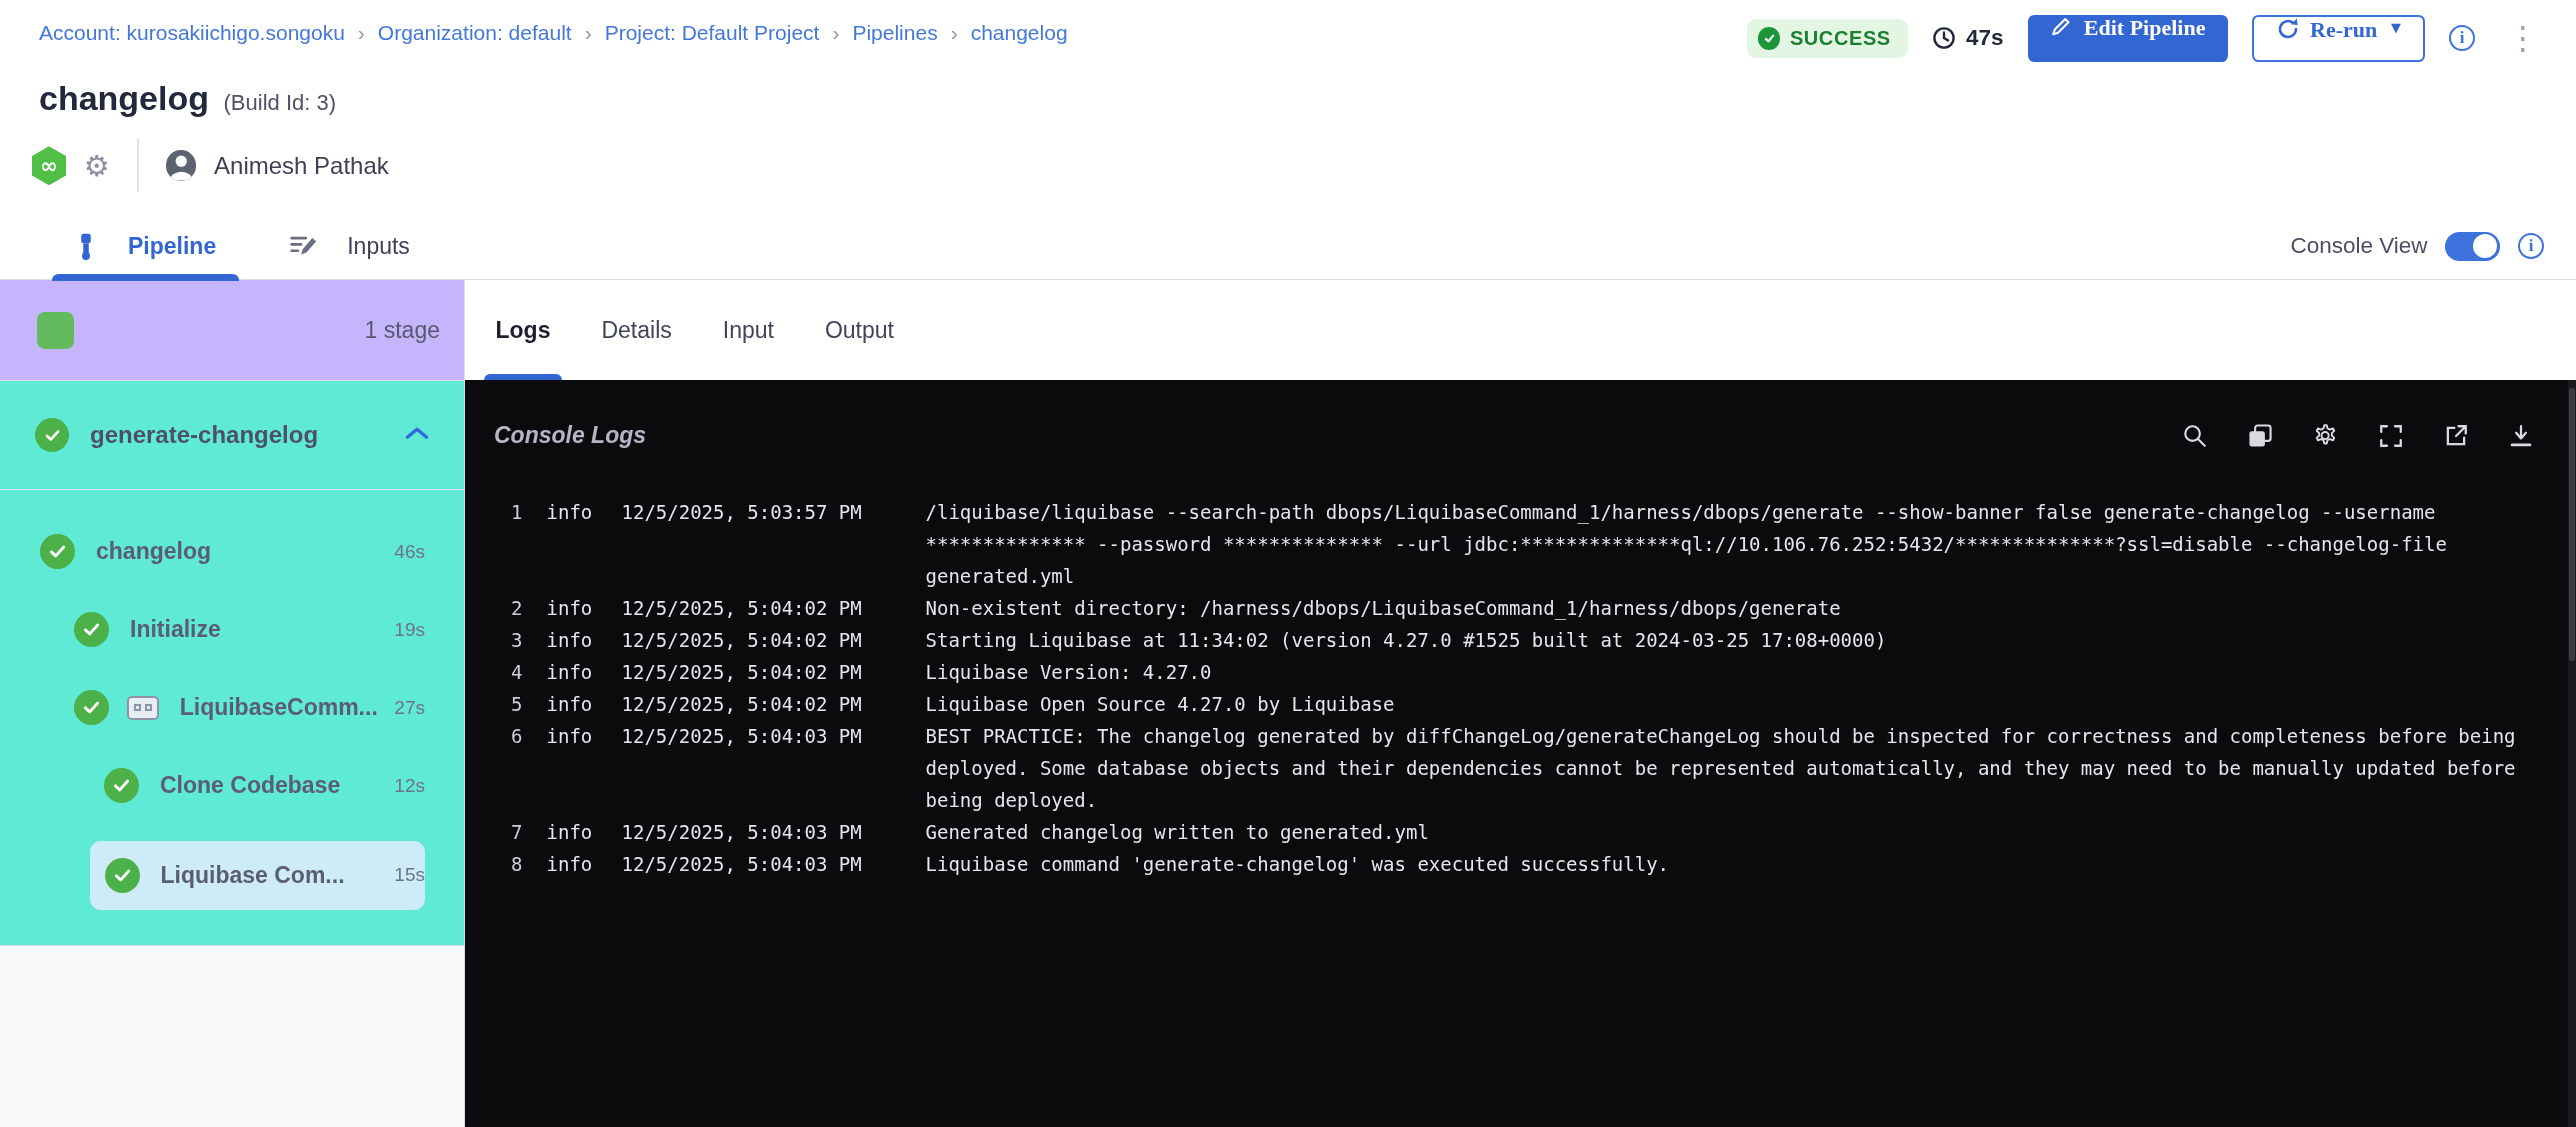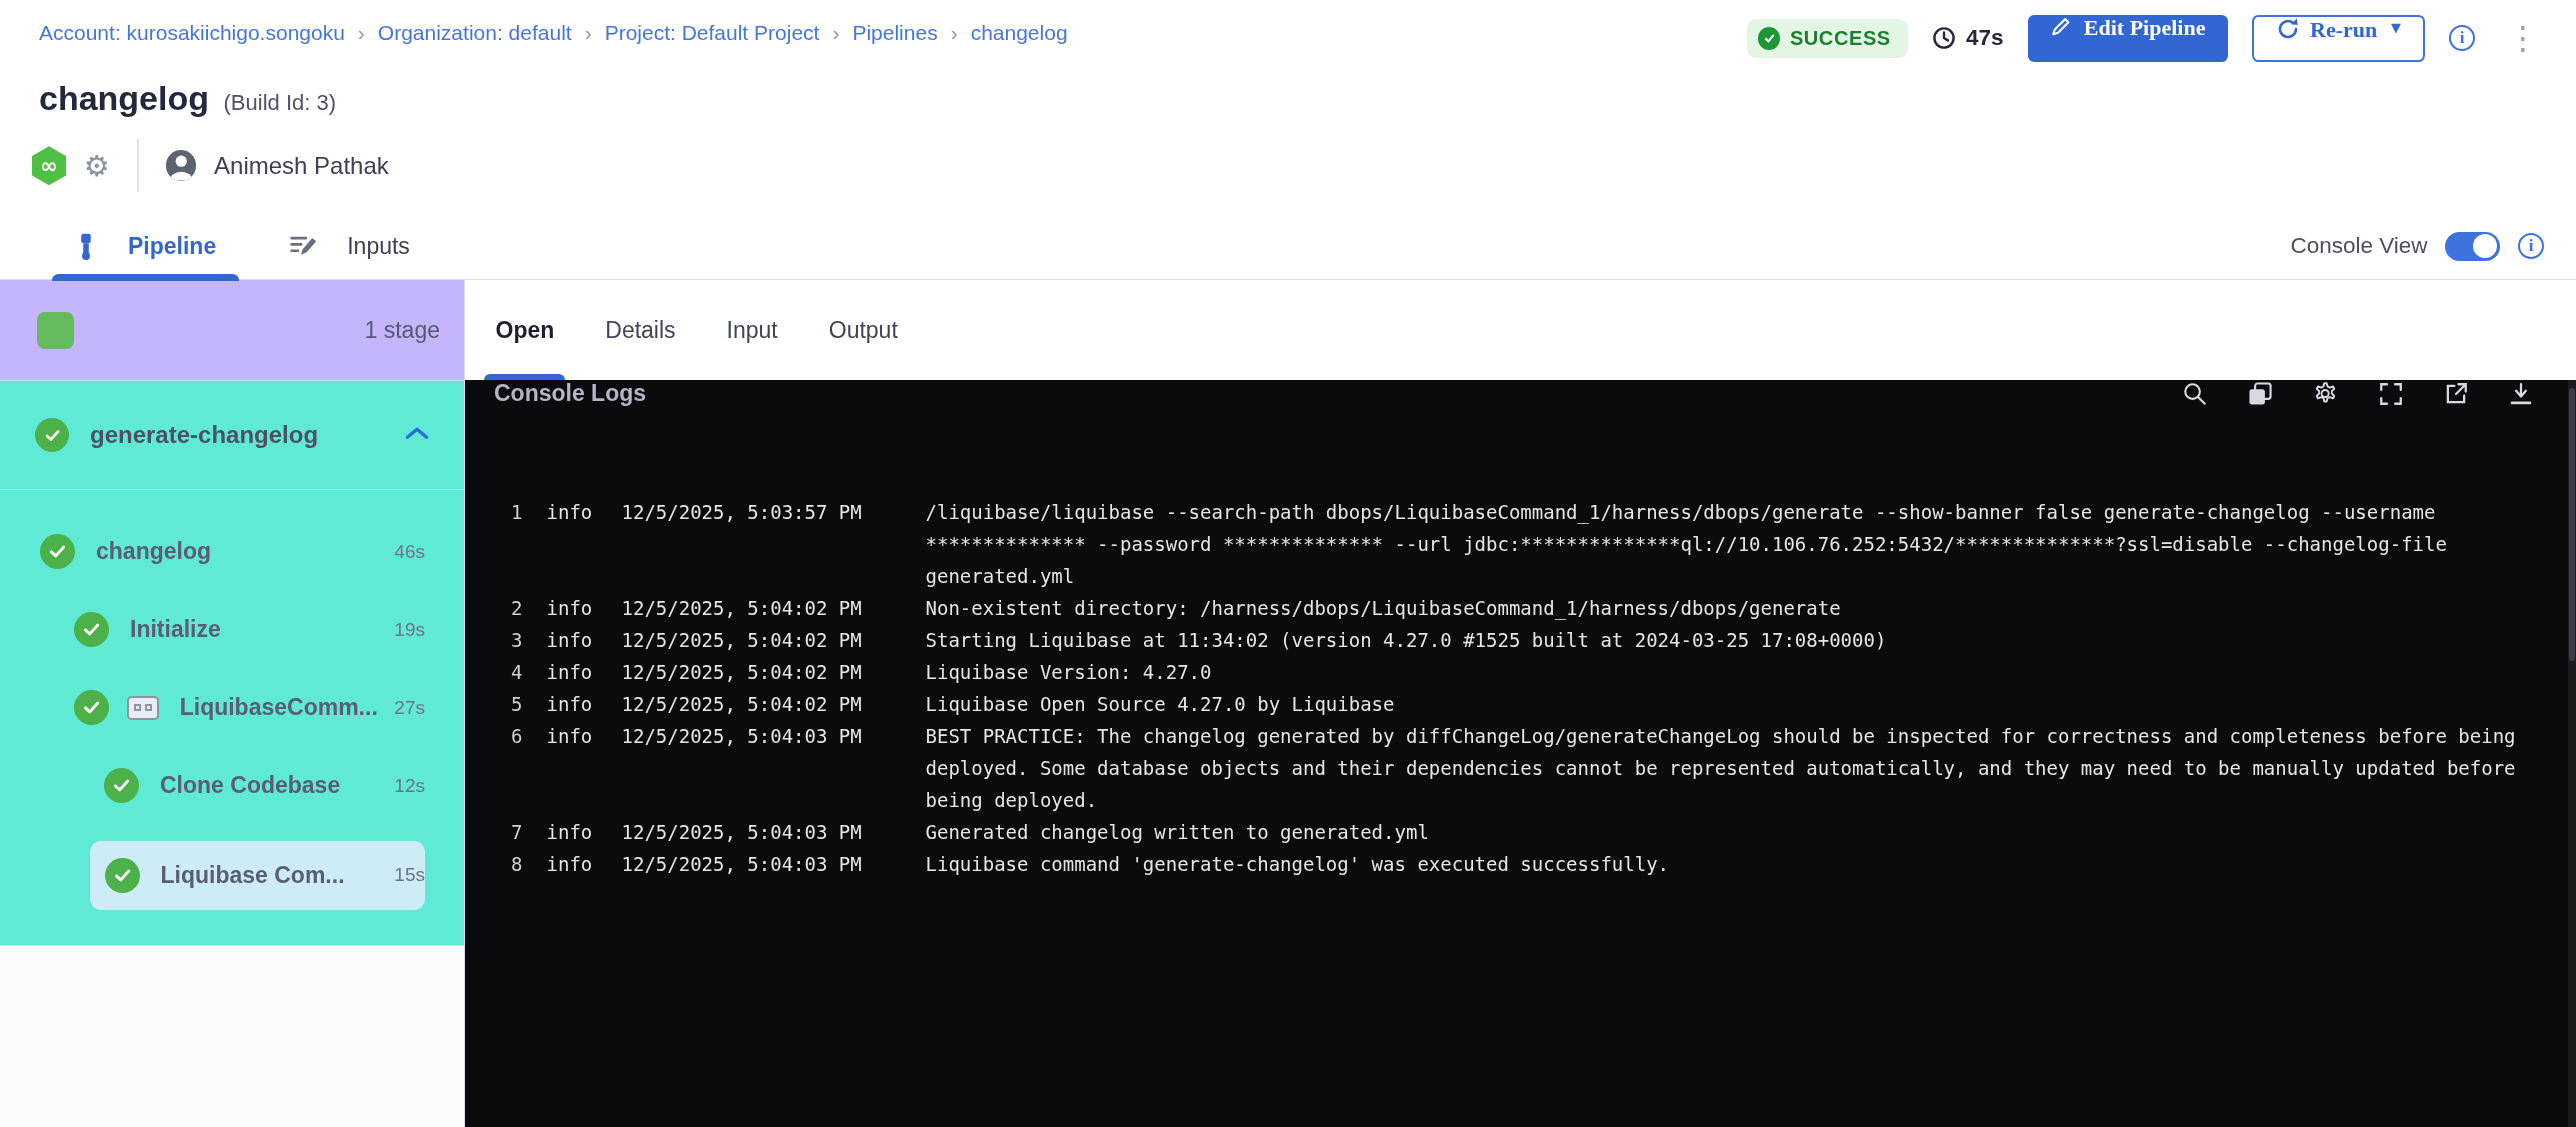--- a/index.html
+++ b/index.html
@@ -94,21 +94,21 @@
     display: flex; align-items: center; justify-content: center; gap: 4px; background: #e7eef3; flex: 0 0 auto;
   }
   .step-group-icon i { display: block; width: 7.2px; height: 7.2px; border: 2px solid #9093a8; background: transparent; }
   
   .logs-col { flex: 1; display: flex; flex-direction: column; min-width: 0; }
   .logs-tabs { height: 100px; background: #fff; display: flex; align-items: center; gap: 51px; padding-left: 30.5px; flex: 0 0 auto; }
   .ltab { font-size: 23px; color: #3f4457; font-weight: 500; cursor: pointer; position: relative; height: 100%; display: flex; align-items: center; }
   .ltab.active { color: #1d2030; font-weight: 700; }
   .ltab.active::after { content: ""; position: absolute; left: -11.2px; right: -11.2px; bottom: 0; height: 6.4px; background: #3166d3; border-radius: 6.4px 6.4px 0 0; }
   .console { flex: 1; background: #0b0b0e; position: relative; min-height: 0; overflow: hidden; }
-  .console-header { height: 69px; display: flex; align-items: flex-start; padding: 0 42px 0 29px; }
+  .console-header { height: 69px; display: flex; align-items: flex-end; padding: 16px 42px 0 29px; font-style: italic; }
   .console-title { font-size: 23px; font-weight: 700; color: #b4b5c6; }
   .console-tools { margin-left: auto; display: flex; align-items: center; gap: 39px; }
   .console-tools svg { display: block; cursor: pointer; }
   .log-scroll {
     padding: 47px 8px 0 22.5px;
     font-family: "DejaVu Sans Mono", monospace;
     font-size: 19px; line-height: 32px; color: #e6e6ea;
   }
   .log-row { display: grid; grid-template-columns: 35px 51px 251px 1fr; column-gap: 24px; align-items: start; }
   .log-num { text-align: right; color: #cfcfd6; }
@@ -288,21 +288,21 @@
           <span class="tree-label">Liquibase Com...</span>
           <span class="tree-dur">15s</span>
         </div>
       </div>
     </div>
     <div style="flex:1"></div>
   </div>
 
   <div class="logs-col">
     <div class="logs-tabs">
-      <span class="ltab active">Open</span>
+      <span class="ltab active">Logs</span>
       <span class="ltab">Details</span>
       <span class="ltab">Input</span>
       <span class="ltab">Output</span>
     </div>
 
     <div class="console">
       <div class="console-header">
         <span class="console-title">Console Logs</span>
         <div class="console-tools">
           <svg width="26" height="26" viewBox="0 0 32 32">

